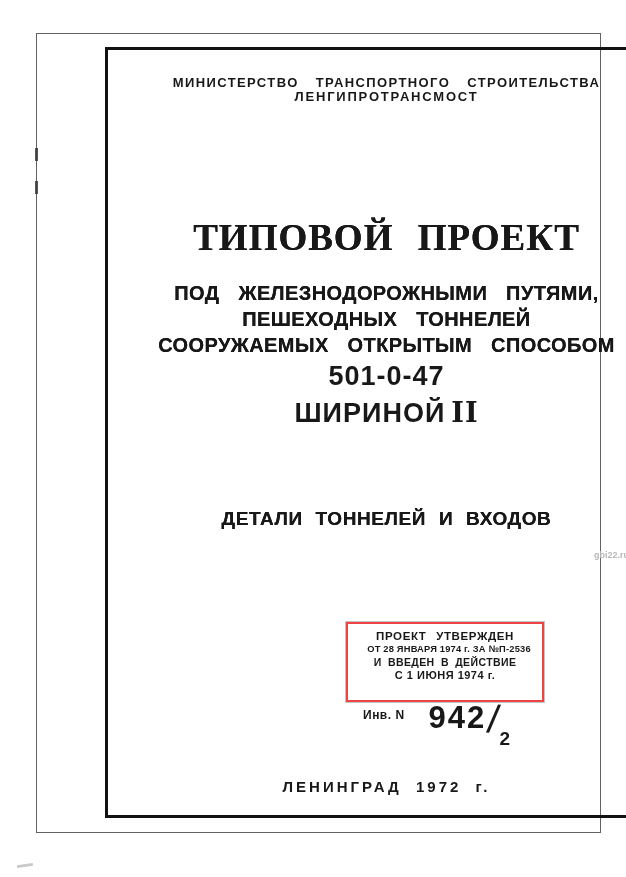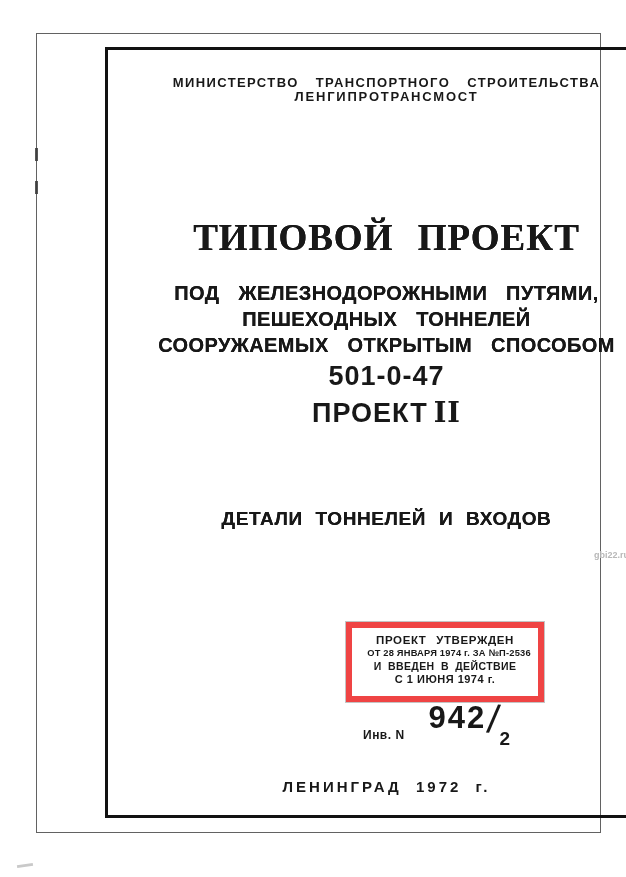--- a/index.html
+++ b/index.html
@@ -85,41 +85,41 @@
   .details {
     top: 458px;
     font-size: 19px; letter-spacing: .6px; word-spacing: 7px;
     text-shadow: 0 0 0.4px #000;
   }
 
   .stamp {
     position: absolute;
     left: 238px; top: 572px;
     width: 198px; height: 80px;
-    border: 6px solid #ef4444;
+    border: 2px solid #ef4444;
     box-sizing: border-box;
     text-align: center;
     font-weight: 700;
     padding-top: 6px;
     box-shadow: 0 0 0 1px rgba(20,20,20,.25);
   }
   .stamp .s1 { font-size: 11.5px; line-height: 13px; word-spacing: 6px; letter-spacing: .6px; }
   .stamp .s2 { font-size: 11px;  line-height: 13px; word-spacing: 4px; letter-spacing: .6px; }
   .stamp .s3 { font-size: 9.3px; line-height: 13px; letter-spacing: .2px; padding-left: 8px; }
   .stamp .s4 { font-size: 10.5px; line-height: 13px; word-spacing: 3px; letter-spacing: .4px; }
   .stamp .s5 { font-size: 11px; line-height: 13px; letter-spacing: .5px; }
 
   .inv-row {
     position: absolute;
     left: 255px; top: 650px;
     display: flex;
     align-items: flex-start;
     font-weight: 700;
   }
-  .inv-label { font-size: 12px; letter-spacing: .5px; margin-top: 28px; }
+  .inv-label { font-size: 12px; letter-spacing: .5px; margin-top: 8px; }
   .inv-number { font-size: 31px; letter-spacing: 2px; margin-left: 24px; }
   .frac-slash {
     font-size: 40px; font-weight: 400;
     transform: rotate(8deg);
     margin: 2px 0 0 2px; line-height: 34px;
   }
   .inv-den { font-size: 19px; margin-top: 28px; }
 
   .city { top: 728px; font-size: 15px; letter-spacing: 3px; word-spacing: 7px; }
 
@@ -154,21 +154,21 @@
 
     <div class="row subtitle">
       <div>ПОД ЖЕЛЕЗНОДОРОЖНЫМИ ПУТЯМИ,</div>
       <div>ПЕШЕХОДНЫХ ТОННЕЛЕЙ</div>
       <div>СООРУЖАЕМЫХ ОТКРЫТЫМ СПОСОБОМ</div>
     </div>
 
     <div class="row proj-number">501-0-47</div>
 
     <div class="row album">
-      <span>ПРОЕКТ</span><span class="roman">II</span>
+      <span>ШИРИНОЙ</span><span class="roman">II</span>
     </div>
 
 
     <div class="row details">ДЕТАЛИ ТОННЕЛЕЙ И ВХОДОВ</div>
 
     <div class="stamp">
       <div class="s1">ПРОЕКТ УТВЕРЖДЕН</div>
       <div class="s3">ОТ 28 ЯНВАРЯ 1974 г. ЗА №П-2536</div>
       <div class="s4">И ВВЕДЕН В ДЕЙСТВИЕ</div>
       <div class="s5">С 1 ИЮНЯ 1974 г.</div>

